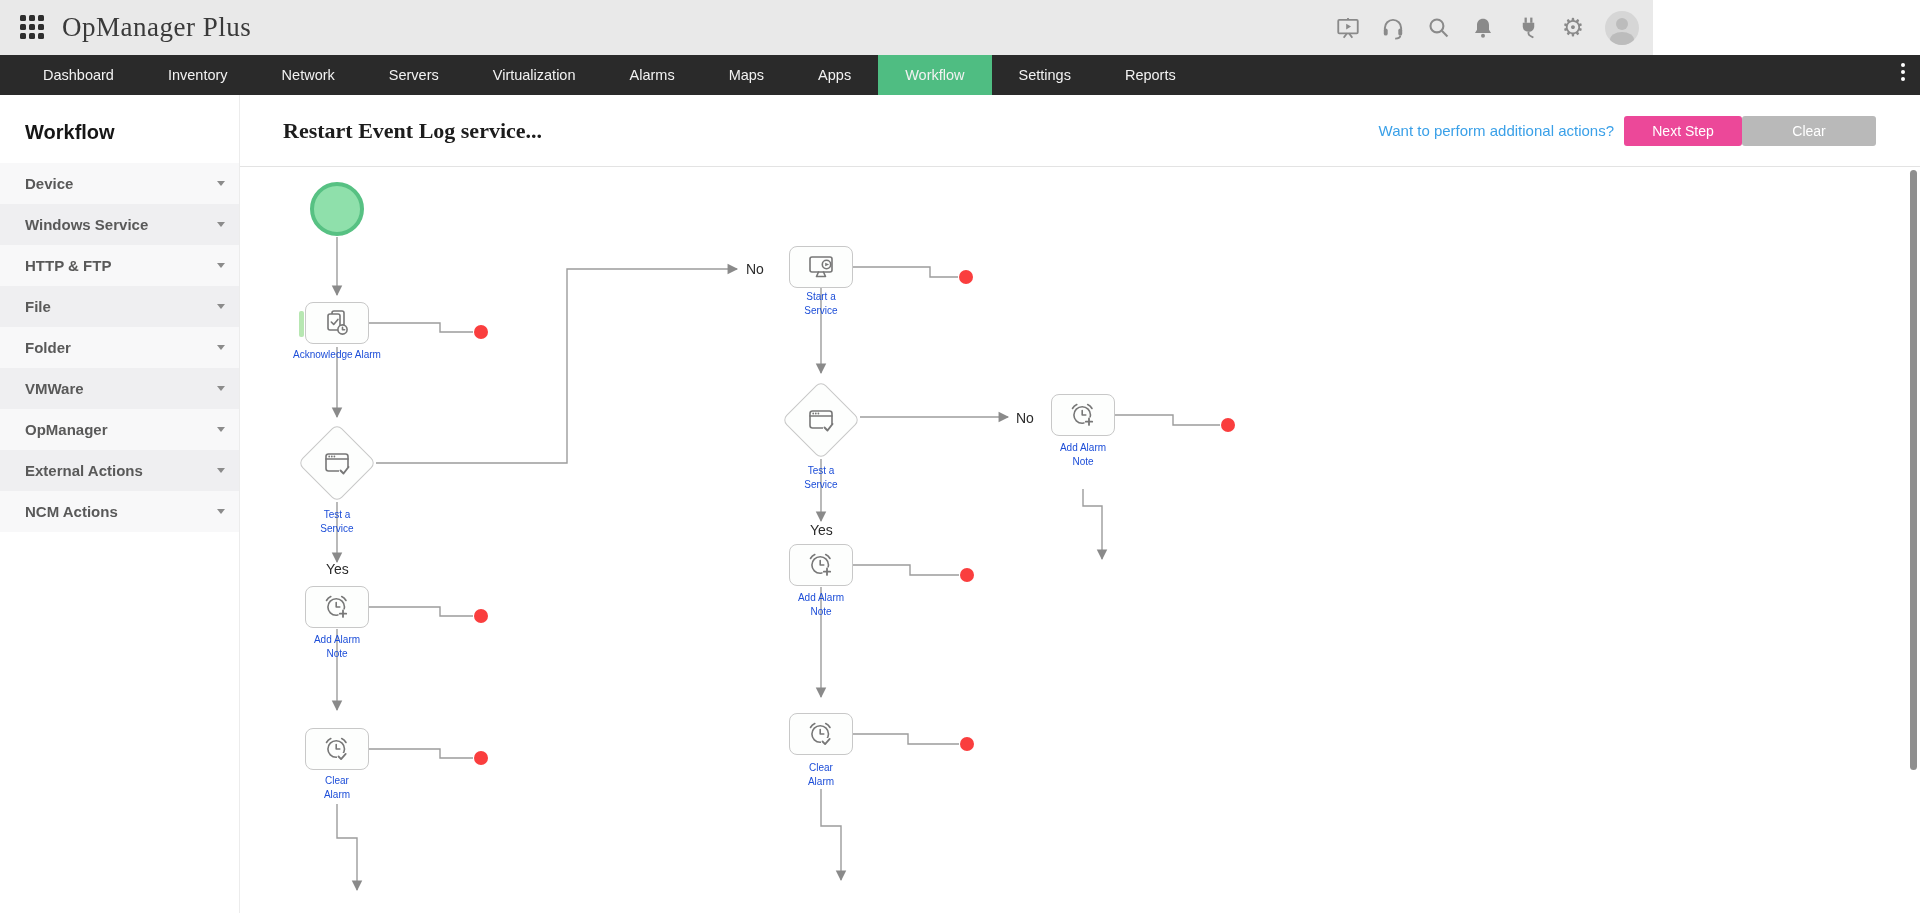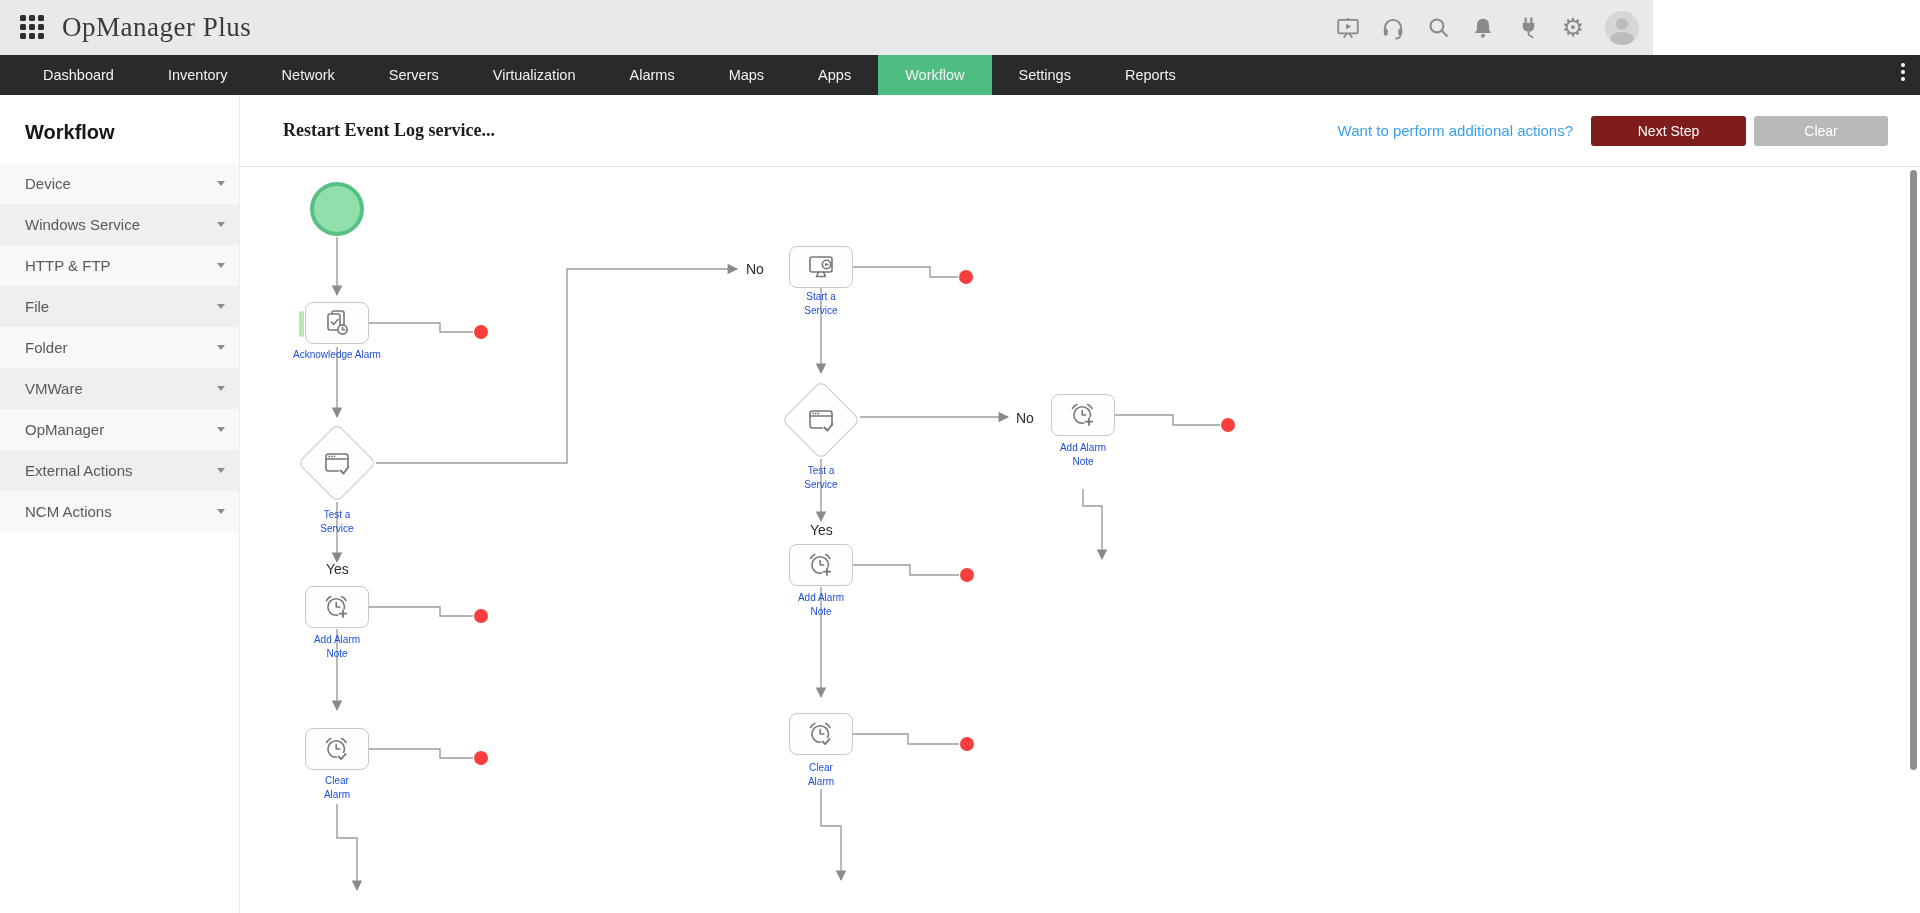--- a/index.html
+++ b/index.html
@@ -20,32 +20,32 @@
   
   .nav { position:absolute; left:0; top:55px; width:1920px; height:40px; background:#2a2a2a; display:flex; align-items:stretch; padding-left:16px; }
   .tab { color:#f2f2f2; font-size:14.5px; line-height:40px; padding:0 27px; cursor:pointer; white-space:nowrap;text-align:right; }
   .tab.active { background:#4fbd82; }
   .kebab { position:absolute; right:10px; top:8px; width:14px; height:24px; display:flex; flex-direction:column; align-items:center; gap:3px; cursor:pointer; }
   .kebab span { width:4px; height:4px; border-radius:50%; background:#fff; }
 
   
   .sidebar { position:absolute; left:0; top:95px; width:240px; height:818px; background:#fff; border-right:1px solid #ececec; }
   .sidebar-title { padding:26px 0 0 25px; font-size:20px; font-weight:bold; color:#161616; height:68px; }
-  .side-item { height:41px; display:flex; align-items:center; justify-content:space-between; padding:0 14px 0 25px; font-size:15px; color:#595959; cursor:pointer; }
+  .side-item { height:41px; display:flex; align-items:center; justify-content:space-between; padding:0 14px 0 25px; font-size:15px; color:#595959; cursor:pointer;font-weight:bold; }
   .side-item:nth-child(odd) { background:#f8f8f9; }
   .side-item:nth-child(even) { background:#efeff1; }
   .chev { width:0; height:0; border-left:4.5px solid transparent; border-right:4.5px solid transparent; border-top:5.5px solid #8b8b8b; }
 
   
   .toolbar { position:absolute; left:240px; top:95px; width:1680px; height:72px; background:#fff; border-bottom:1px solid #e3e3e3; display:flex; align-items:center; }
-  .wf-title { margin-left:43px; font-family:"Liberation Serif", serif; font-size:18px; font-weight:600; color:#1c1c1c; }
-  .toolbar-right { position:absolute; right:32px; display:flex; align-items:center; gap:8px; }
+  .wf-title { margin-left:43px; font-family:"Liberation Serif", serif; font-size:22px; font-weight:600; color:#1c1c1c; }
+  .toolbar-right { position:absolute; right:44px; display:flex; align-items:center; gap:0; }
   .helper-link { color:#3aa0e8; font-size:15px; margin-right:10px; cursor:pointer; text-decoration:none; }
   .btn { height:30px; border:none; border-radius:3px; color:#fff; font-size:14px; font-family:"Liberation Sans", sans-serif; cursor:pointer; }
-  .btn-green { width:155px; background:#7f1d1d; }
+  .btn-green { width:118px; background:#ec4899; }
   .btn-gray { width:134px; background:#b9b9b9; }
 
   
   .canvas { position:absolute; left:240px; top:167px; width:1680px; height:746px; background:#fff; overflow:hidden; }
   .canvas svg.wires { position:absolute; left:0; top:0; z-index:1; }
   .node { position:absolute; width:64px; height:42px; background:#fdfefd; border:1px solid #c8c8c8; border-radius:8px; display:flex; align-items:center; justify-content:center; z-index:2; cursor:pointer; }
   .sel-bar { position:absolute; left:-7px; top:8px; width:5px; height:26px; background:#b7e7b2; border-radius:2px; }
   .diamond { position:absolute; width:56px; height:56px; background:#fdfefd; border:1px solid #c8c8c8; border-radius:7px; transform:rotate(45deg); display:flex; align-items:center; justify-content:center; z-index:2; cursor:pointer; }
   .diamond-inner { transform:rotate(-45deg); display:flex; }
   .start-circle { position:absolute; left:70px; top:15px; width:54px; height:54px; border-radius:50%; background:#8fe0ab; border:4px solid #57c183; z-index:2; cursor:pointer; }

